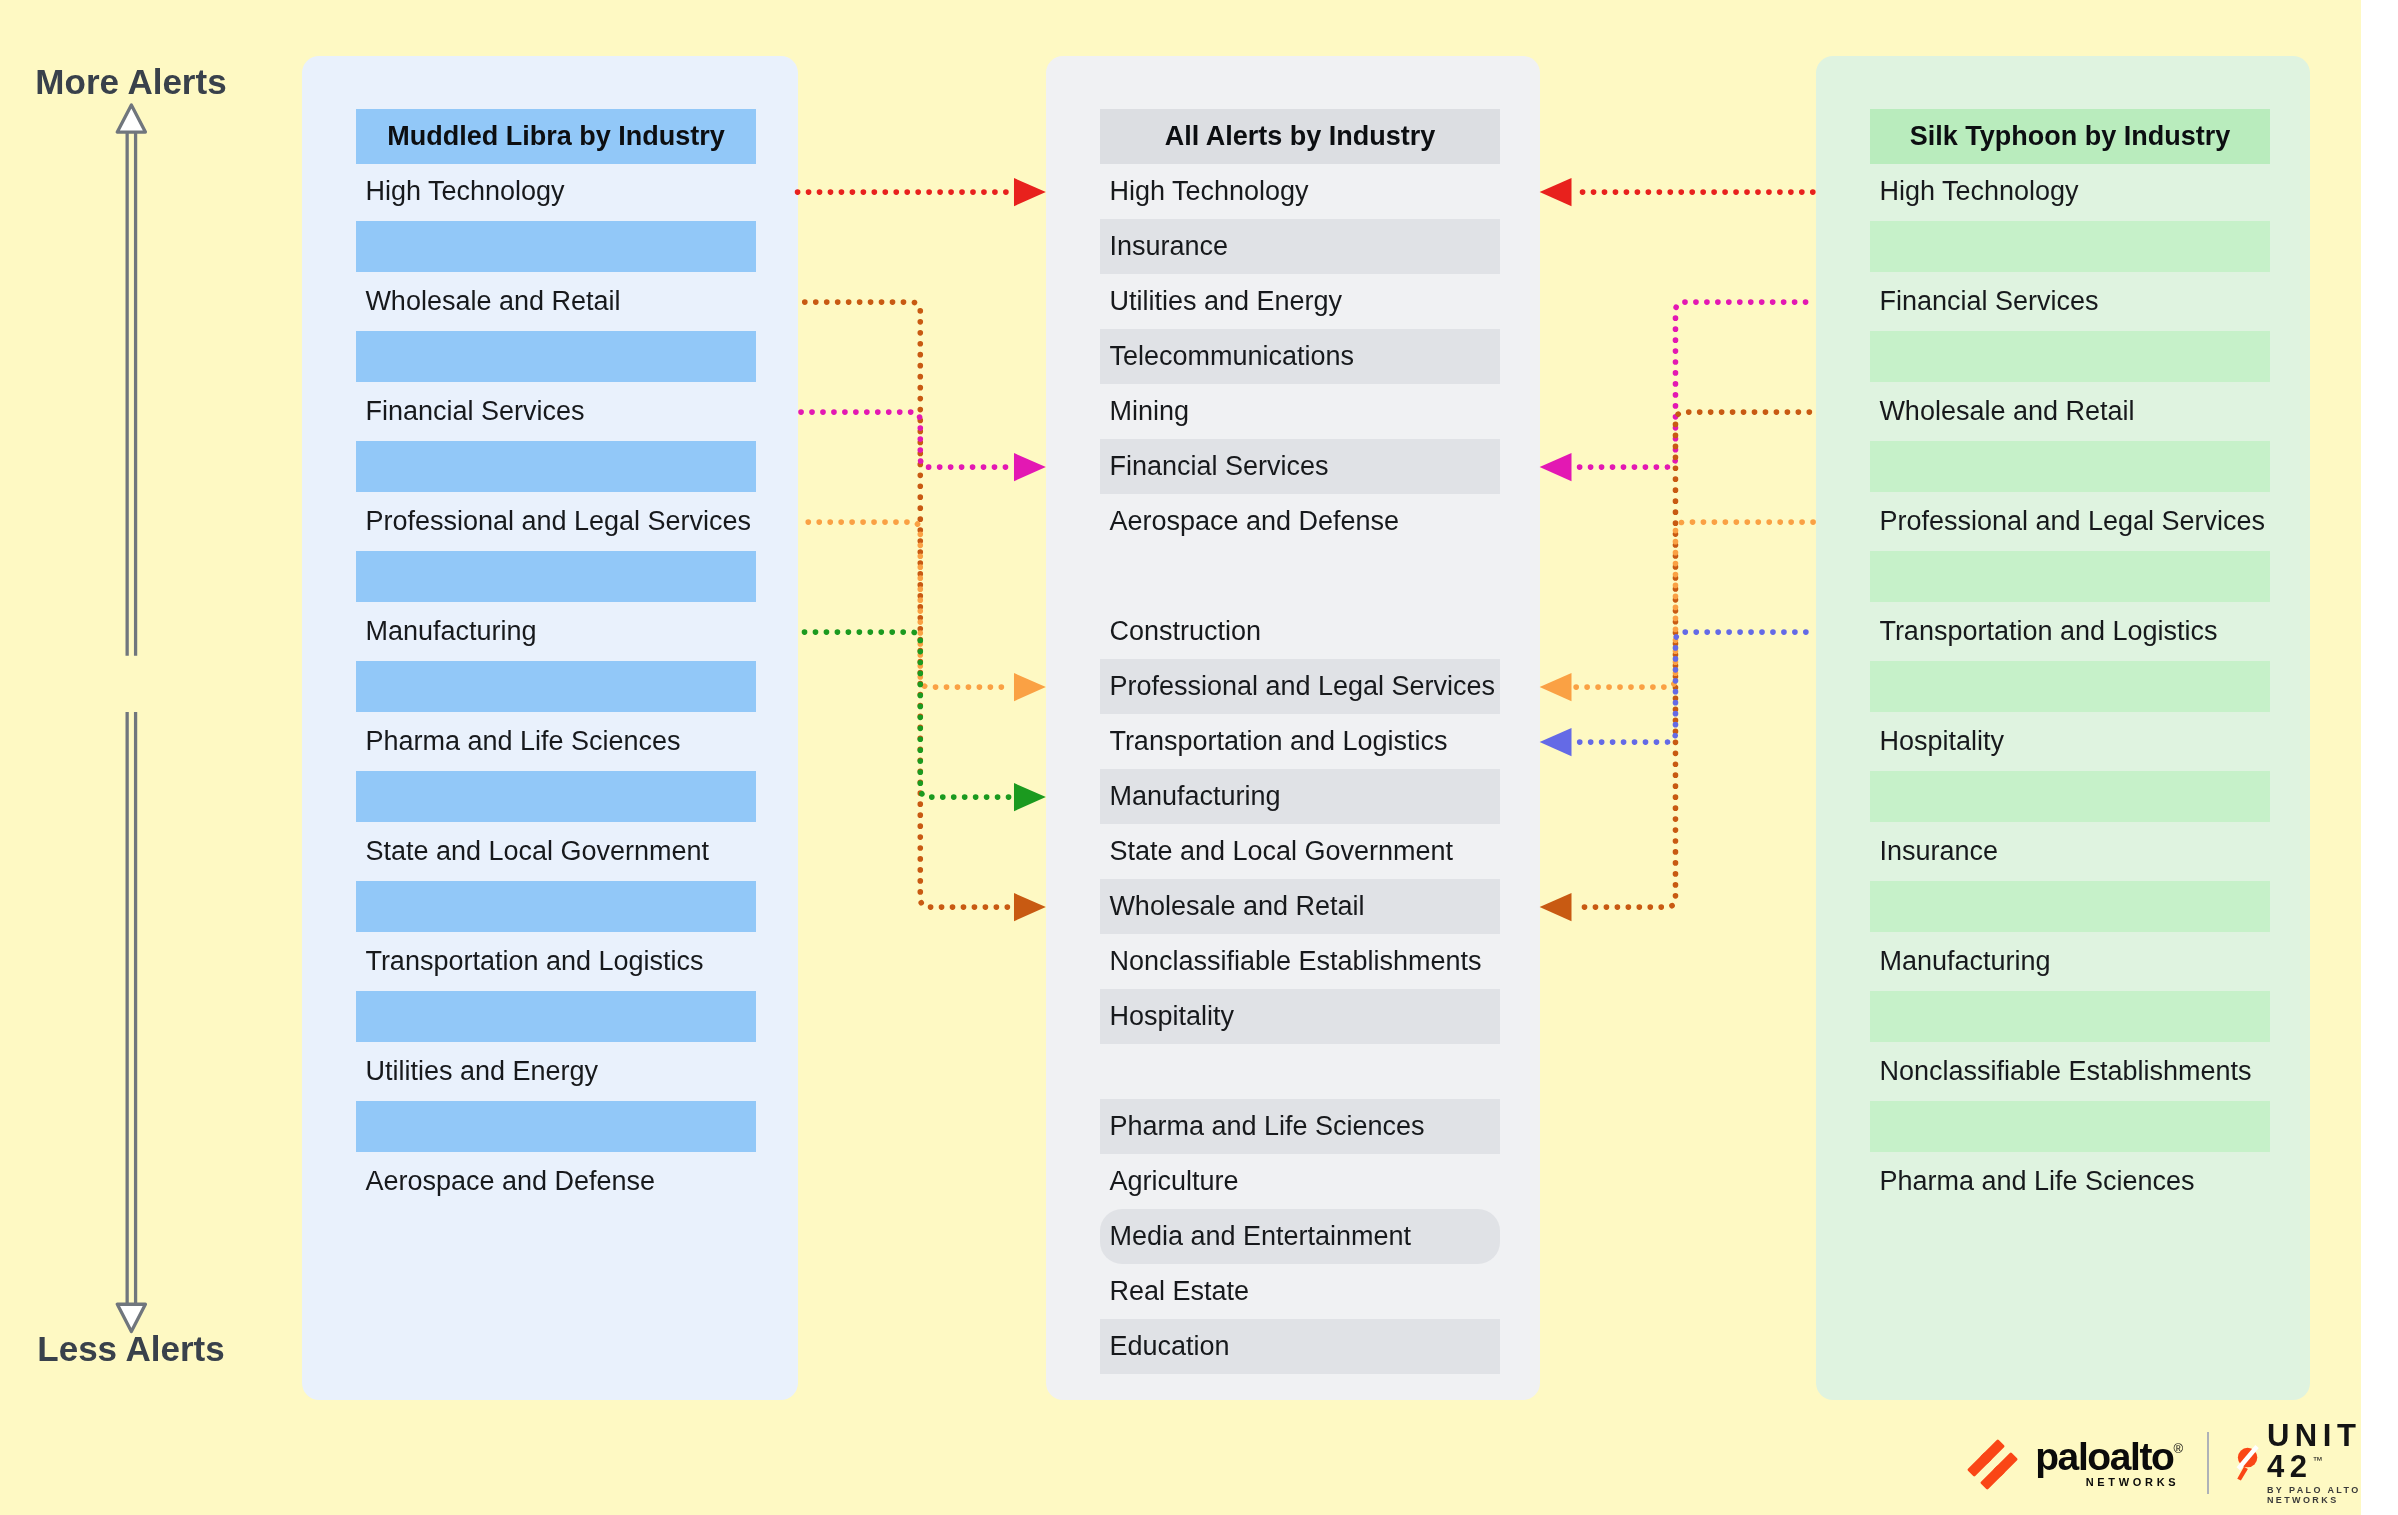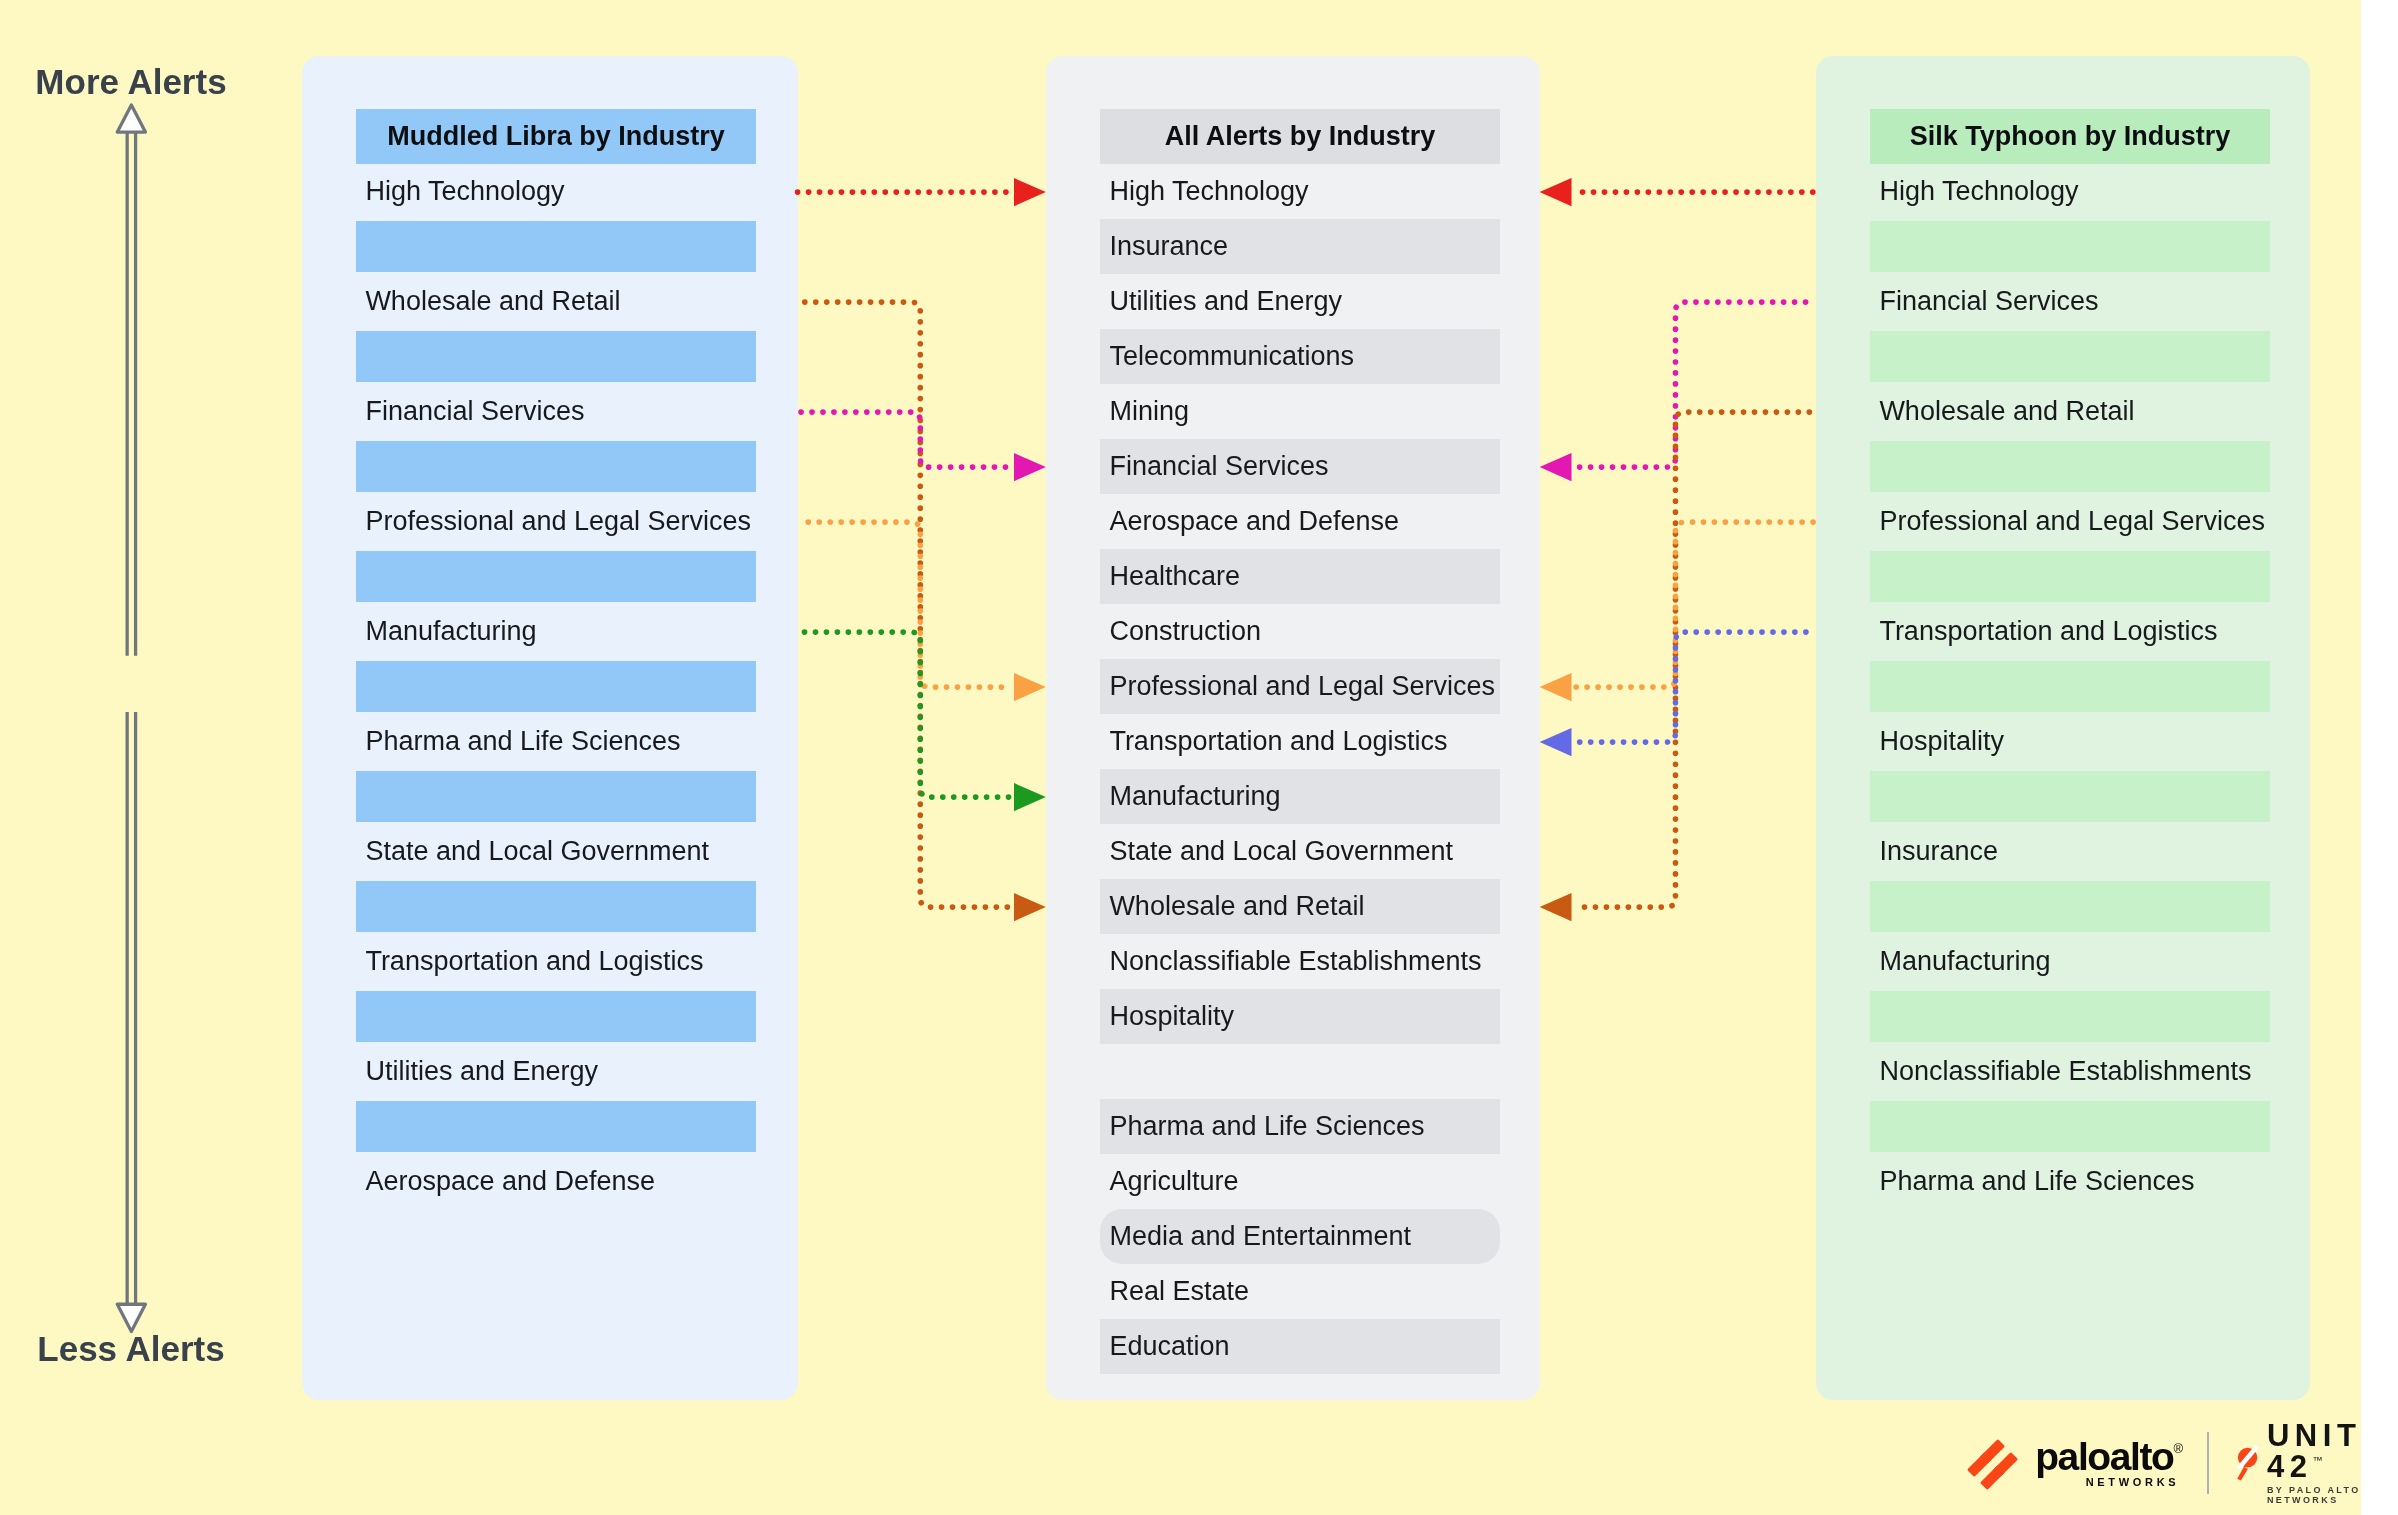--- a/index.html
+++ b/index.html
@@ -80,21 +80,20 @@
     </section>
   <section class="panel panel-middle" id="panel-middle" style="background: rgb(240, 241, 243);">
       <div class="row header" style="top: 53px; height: 55px; background: rgb(220, 222, 226); line-height: 55px;">All Alerts by Industry</div>
       <div class="row" style="top: 108px; height: 55px; line-height: 55px;">High Technology</div>
       <div class="row" style="top: 163px; height: 55px; background: rgb(224, 226, 230); line-height: 55px;">Insurance</div>
       <div class="row" style="top: 218px; height: 55px; line-height: 55px;">Utilities and Energy</div>
       <div class="row" style="top: 273px; height: 55px; background: rgb(224, 226, 230); line-height: 55px;">Telecommunications</div>
       <div class="row" style="top: 328px; height: 55px; line-height: 55px;">Mining</div>
       <div class="row" style="top: 383px; height: 55px; background: rgb(224, 226, 230); line-height: 55px;">Financial Services</div>
       <div class="row" style="top: 438px; height: 55px; line-height: 55px;">Aerospace and Defense</div>
-      <div class="row" style="top: 493px; height: 55px; background: rgb(224, 226, 230); line-height: 55px;">Healthcare</div>
       <div class="row" style="top: 548px; height: 55px; line-height: 55px;">Construction</div>
       <div class="row" style="top: 603px; height: 55px; background: rgb(224, 226, 230); line-height: 55px;">Professional and Legal Services</div>
       <div class="row" style="top: 658px; height: 55px; line-height: 55px;">Transportation and Logistics</div>
       <div class="row" style="top: 713px; height: 55px; background: rgb(224, 226, 230); line-height: 55px;">Manufacturing</div>
       <div class="row" style="top: 768px; height: 55px; line-height: 55px;">State and Local Government</div>
       <div class="row" style="top: 823px; height: 55px; background: rgb(224, 226, 230); line-height: 55px;">Wholesale and Retail</div>
       <div class="row" style="top: 878px; height: 55px; line-height: 55px;">Nonclassifiable Establishments</div>
       <div class="row" style="top: 933px; height: 55px; background: rgb(224, 226, 230); line-height: 55px;">Hospitality</div>
       <div class="row" style="top: 1032px; height: 55px; line-height: 55px; text-align: right;">Federal Government</div>
       <div class="row" style="top: 1043px; height: 55px; background: rgb(224, 226, 230); line-height: 55px;">Pharma and Life Sciences</div>

